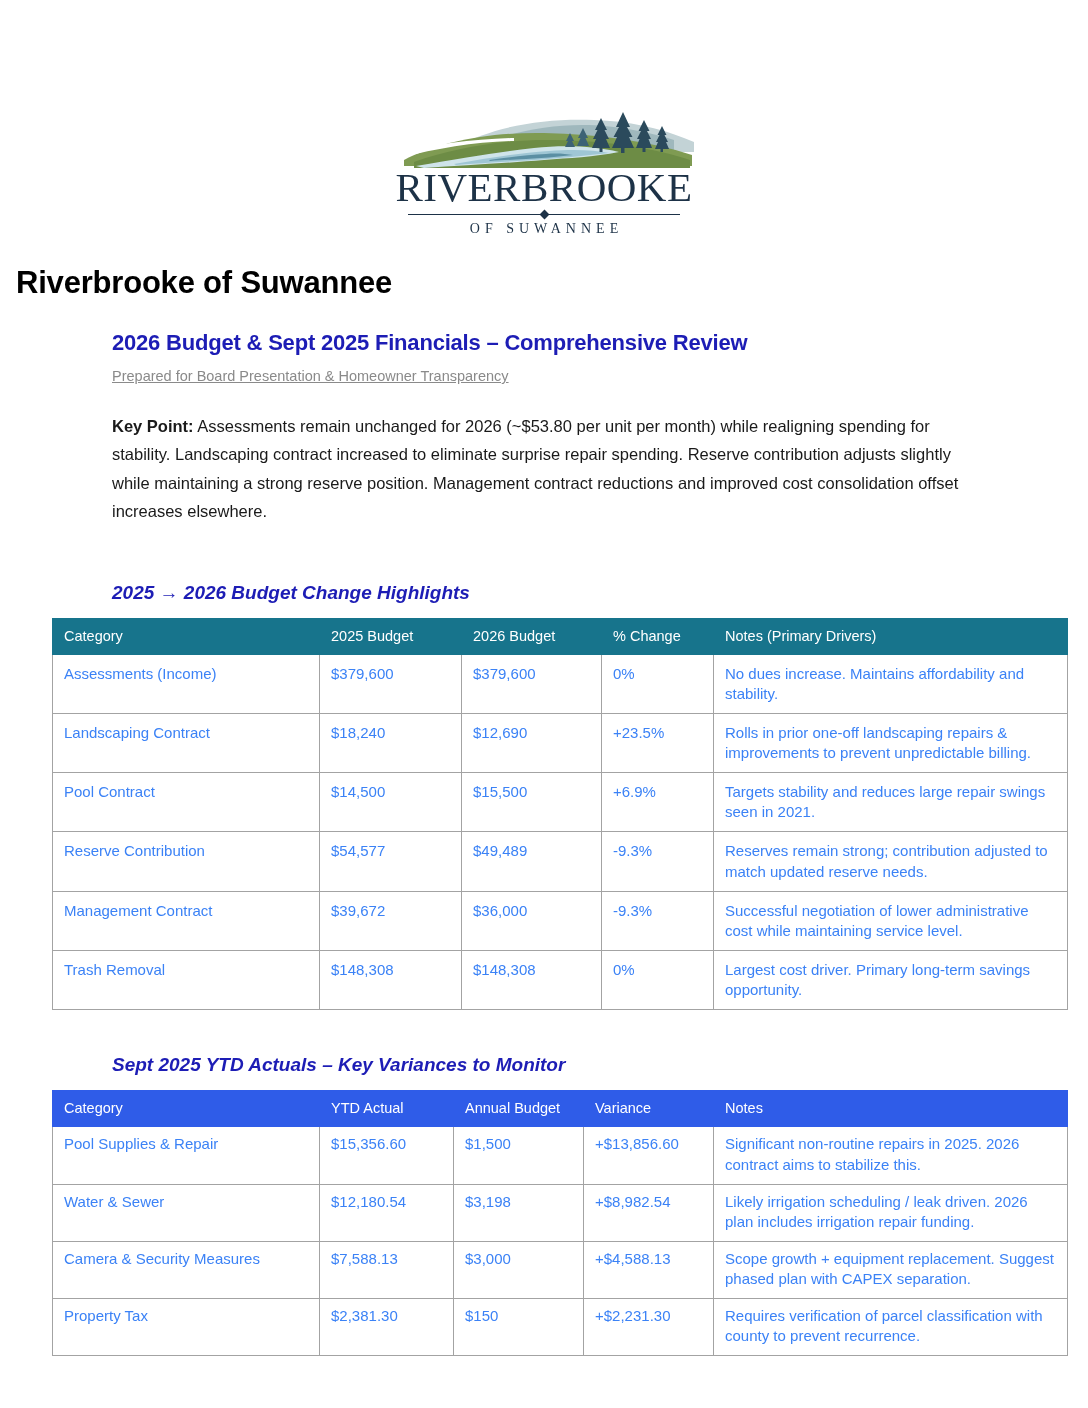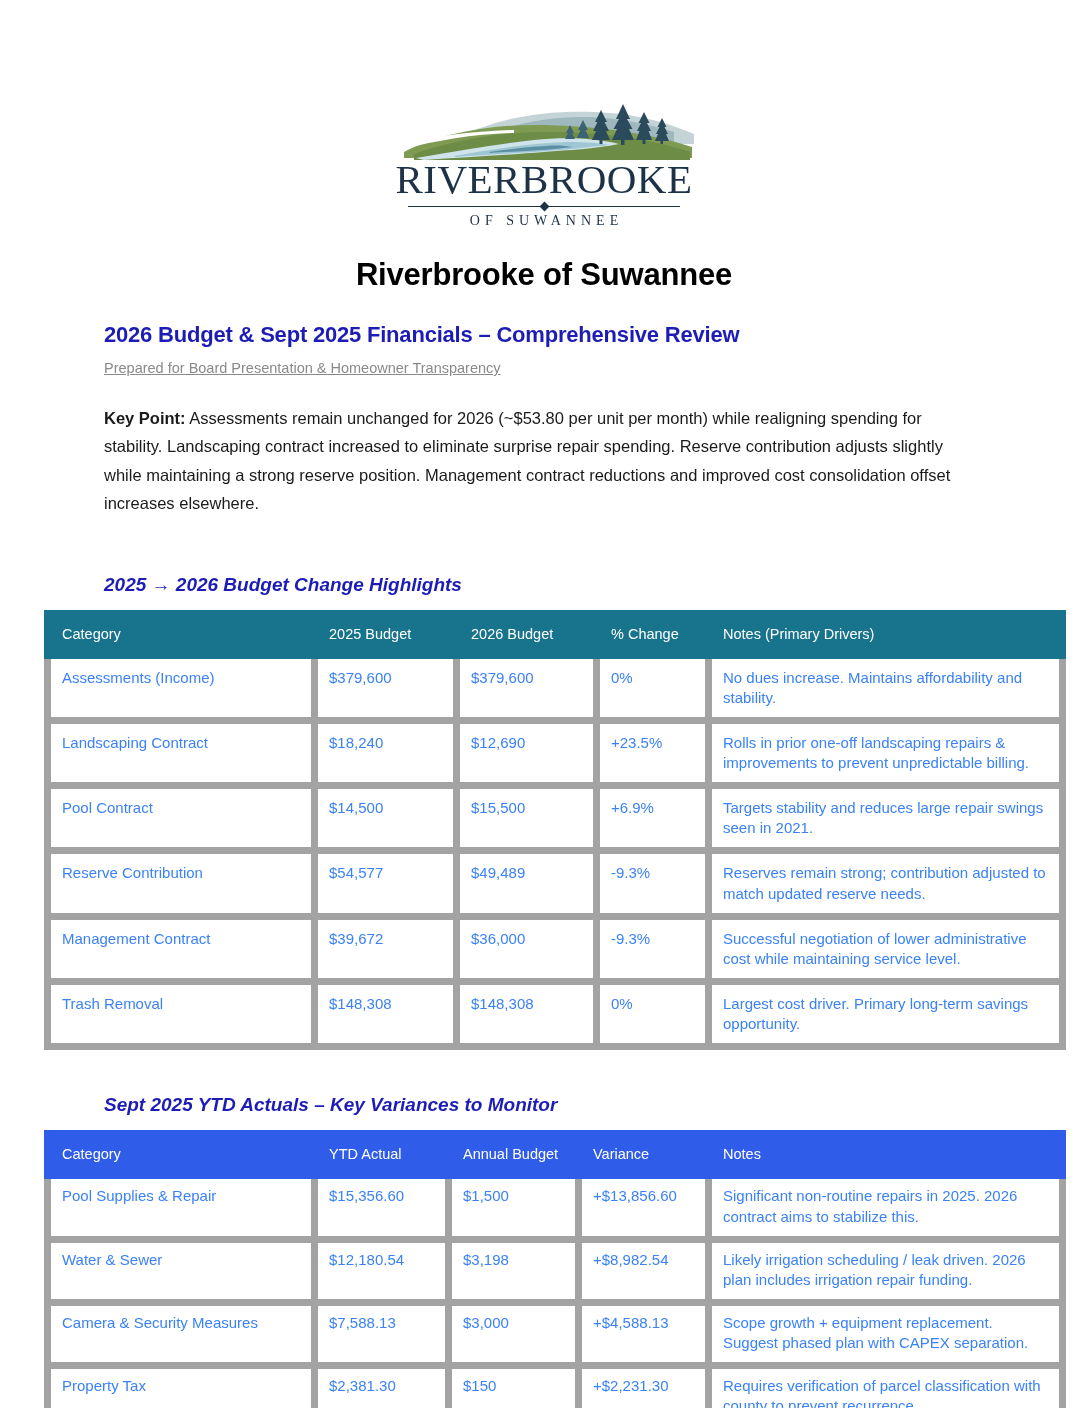--- a/index.html
+++ b/index.html
@@ -12,21 +12,21 @@
     height: 1408px;
     font-family: "Liberation Sans", sans-serif;
     color: #000000;
     position: relative;
     overflow: hidden;
   }
   .page {
     position: relative;
     width: 1088px;
     height: 1408px;
-    padding: 8px;
+    padding: 16px;
     box-sizing: border-box;
   }
 
   
   .logo-wrap {
     width: 100%;
     display: flex;
     justify-content: center;
     padding-top: 92px;
   }
@@ -76,21 +76,20 @@
     font-size: 14px;
     letter-spacing: 5px;
     color: #1d3247;
     text-align: center;
     padding-left: 5px;
     margin-top: 2px;
   }
 
   
   .doc-title {
-    text-align: center;
     font-size: 31px;
     font-weight: bold;
     color: #000000;
     margin-top: 28px;
     letter-spacing: -0.2px;
   }
   .doc-subtitle {
     margin: 29px 0 0 96px;
     font-size: 22px;
     font-weight: bold;
@@ -127,21 +126,21 @@
   
   .tbl {
     border-collapse: collapse;
     width: 1015px;
     margin-left: 36px;
     margin-top: 14px;
     table-layout: fixed;
     font-size: 15px;
   }
   .tbl th, .tbl td {
-    border: 7px solid #a3a3a3;
+    border: 1px solid #a3a3a3;
     padding: 9px 10px 9px 11px;
     vertical-align: top;
     text-align: left;
     line-height: 1.34;
     font-weight: normal;
   }
   .tbl thead th {
     color: #ffffff;
     font-size: 14.5px;
     padding-top: 8px;

